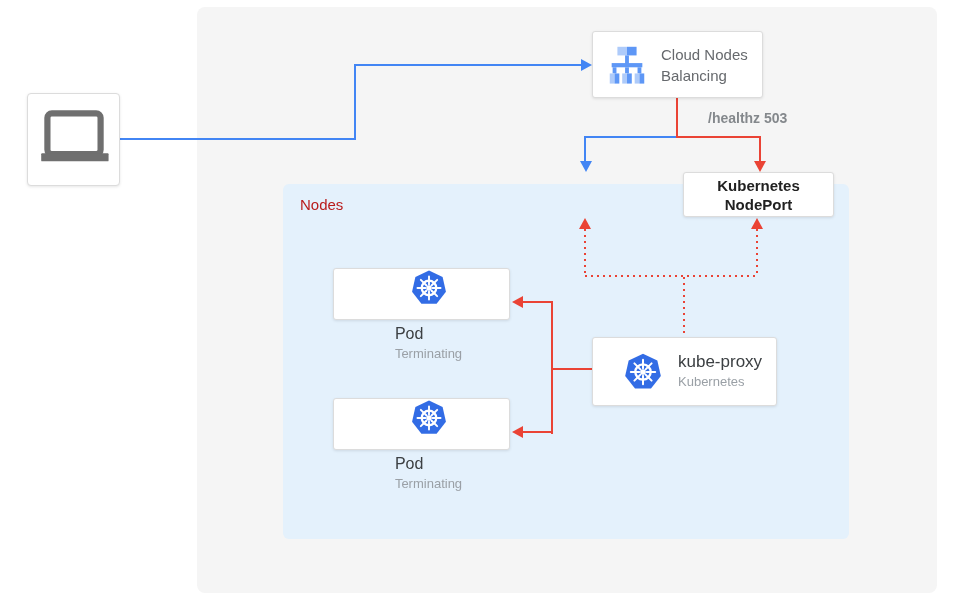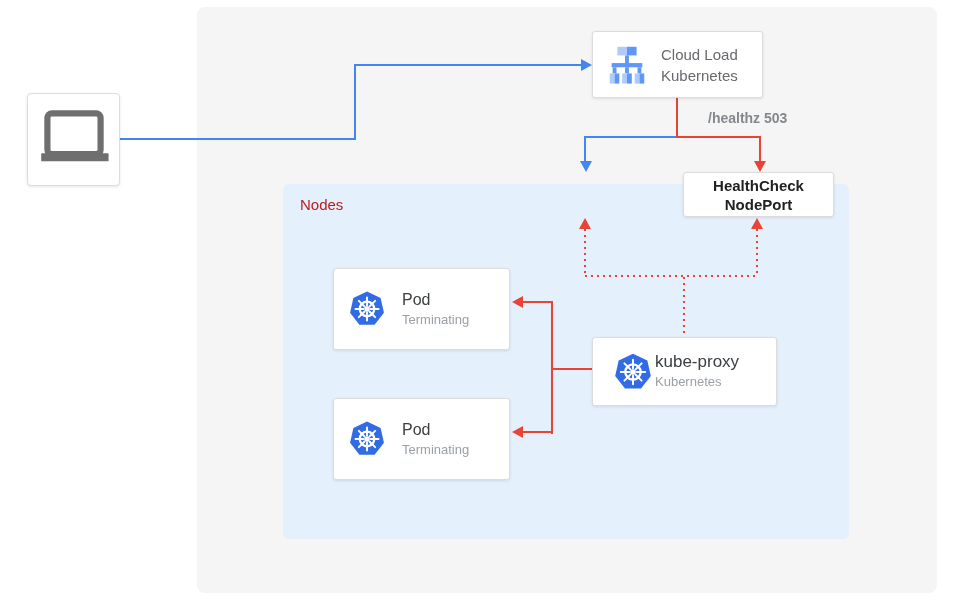--- a/index.html
+++ b/index.html
@@ -14,23 +14,23 @@
   .nodes-panel{position:absolute;left:283px;top:184px;width:566px;height:355px;background:var(--nodes-bg);border-radius:6px;}
   .nodes-label{position:absolute;left:300px;top:196px;font-size:15px;color:#b91c1c;}
   .card{position:absolute;background:#fff;border:1px solid var(--card-border);border-radius:4px;box-shadow:0 1px 3px rgba(0,0,0,.10);box-sizing:border-box;}
   .client-card{left:27px;top:93px;width:93px;height:93px;display:flex;align-items:center;justify-content:center;}
   .clb-card{left:592px;top:31px;width:171px;height:67px;display:flex;align-items:center;gap:11px;padding:0 8px 0 11px;border-radius:3px;}
   .clb-label{font-size:15px;line-height:21px;color:var(--text-gray);width:88px;}
   .port-card{display:flex;align-items:center;justify-content:center;text-align:center;font-weight:bold;font-size:15px;line-height:19px;color:var(--text-dark);border-radius:3px;}
   .np-card{left:511px;top:172px;width:150px;height:45px;}
   .hc-card{left:683px;top:172px;width:151px;height:45px;}
   .hc-card .wrap{width:100px;}
-  .pod-card{left:333px;width:177px;height:82px;display:flex;align-items:center;gap:16px;padding-left:14px;border-radius:3px;}
+  .pod-card{left:333px;width:177px;height:52px;display:flex;align-items:center;gap:16px;padding-left:14px;border-radius:3px;flex-direction:column;}
   .pod1{top:268px;} .pod2{top:398px;}
-  .kp-card{left:592px;top:337px;width:185px;height:69px;display:flex;align-items:center;gap:2px;padding-left:20px;border-radius:3px;}
+  .kp-card{left:592px;top:337px;width:185px;height:69px;display:flex;align-items:center;gap:15px;padding-left:30px;border-radius:3px;}
   .title-line{font-size:16px;line-height:21px;color:#3c4043;}
   .sub-line{font-size:13px;line-height:20px;color:var(--text-light);}
   .kp-card .title-line{font-size:17px;}
   .healthz{position:absolute;left:708px;top:110px;font-size:14px;font-weight:bold;color:#84888c;}
   
   .ln{position:absolute;}
   .blue{background:var(--blue);}
   .redl{background:var(--red);}
   .dotv{width:2px;background-image:repeating-linear-gradient(to bottom,var(--red) 0,var(--red) 2px,transparent 2px,transparent 6px);}
   .doth{height:2px;background-image:repeating-linear-gradient(to right,var(--red) 0,var(--red) 2px,transparent 2px,transparent 6px);}
@@ -98,26 +98,26 @@
       <rect x="4.5" y="13.2" width="2" height="3.2" fill="#5e97f6"></rect>
       <rect x="11" y="13.2" width="2" height="3.2" fill="#5e97f6"></rect>
       <rect x="17.5" y="13.2" width="2" height="3.2" fill="#5e97f6"></rect>
       <rect x="3" y="16.4" width="2.5" height="5.3" fill="#aecbfa"></rect>
       <rect x="5.5" y="16.4" width="2.5" height="5.3" fill="#5e97f6"></rect>
       <rect x="9.5" y="16.4" width="2.5" height="5.3" fill="#aecbfa"></rect>
       <rect x="12" y="16.4" width="2.5" height="5.3" fill="#5e97f6"></rect>
       <rect x="16" y="16.4" width="2.5" height="5.3" fill="#aecbfa"></rect>
       <rect x="18.5" y="16.4" width="2.5" height="5.3" fill="#5e97f6"></rect>
     </svg>
-    <div class="clb-label">Cloud Load Kubernetes</div>
+    <div class="clb-label">Cloud Nodes Balancing</div>
   </div>
 
 
   <div class="card port-card hc-card">
-    <span class="wrap">HealthCheck NodePort</span>
+    <span class="wrap">Kubernetes NodePort</span>
   </div>
 
   <div class="card pod-card pod1">
     <svg class="icon-svg" width="38" height="38" viewBox="0 0 24 24">
       <polygon points="12,1 20.6,5.1 22.7,14.4 16.8,21.9 7.2,21.9 1.3,14.4 3.4,5.1" fill="#326ce5"></polygon>
       <circle cx="12" cy="12" r="4.6" fill="none" stroke="#fff" stroke-width="1.4"></circle>
       <circle cx="12" cy="12" r="1.7" fill="#fff"></circle>
       <g stroke="#fff" stroke-width="1.2" stroke-linecap="round">
         <line x1="14.2" y1="12" x2="19.3" y2="12"></line>
           <line x1="13.56" y1="13.56" x2="17.16" y2="17.16"></line>

